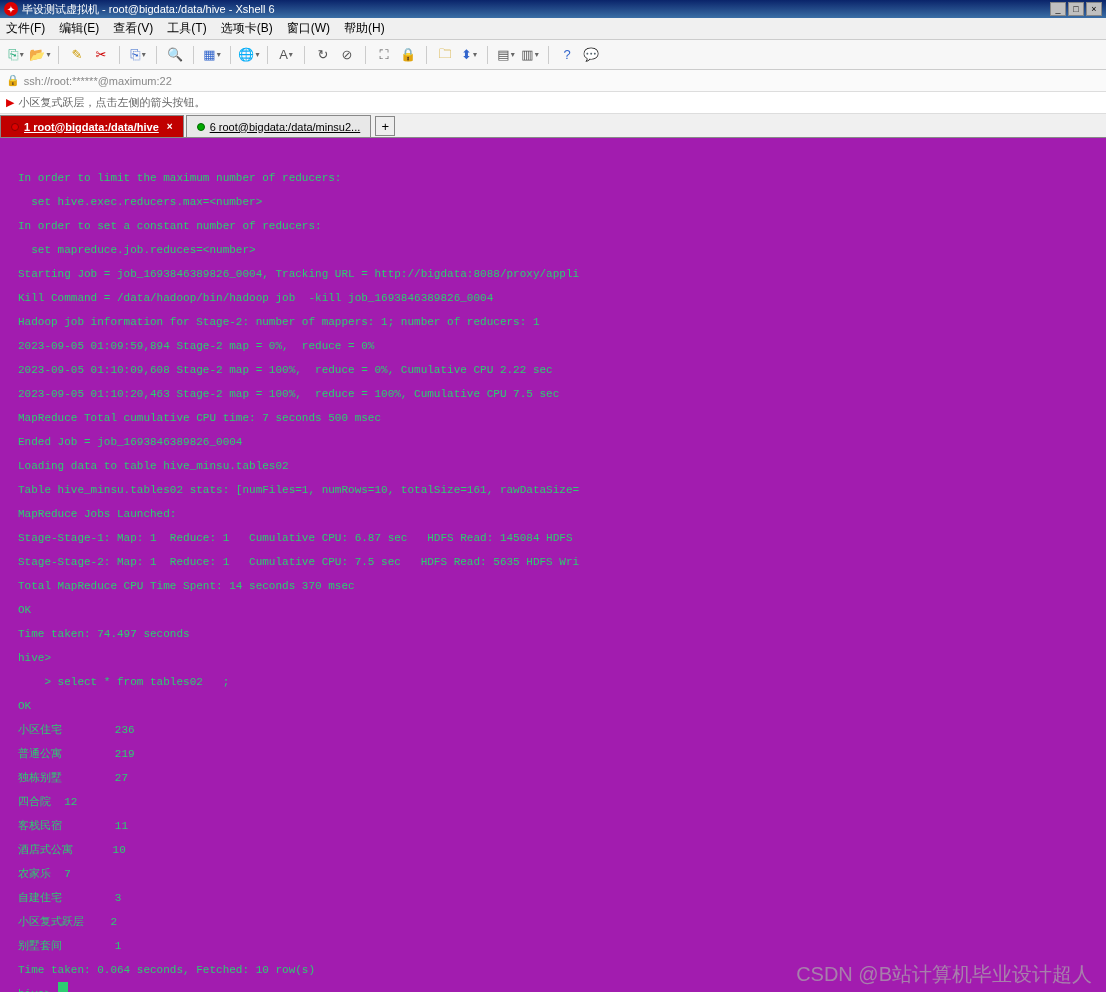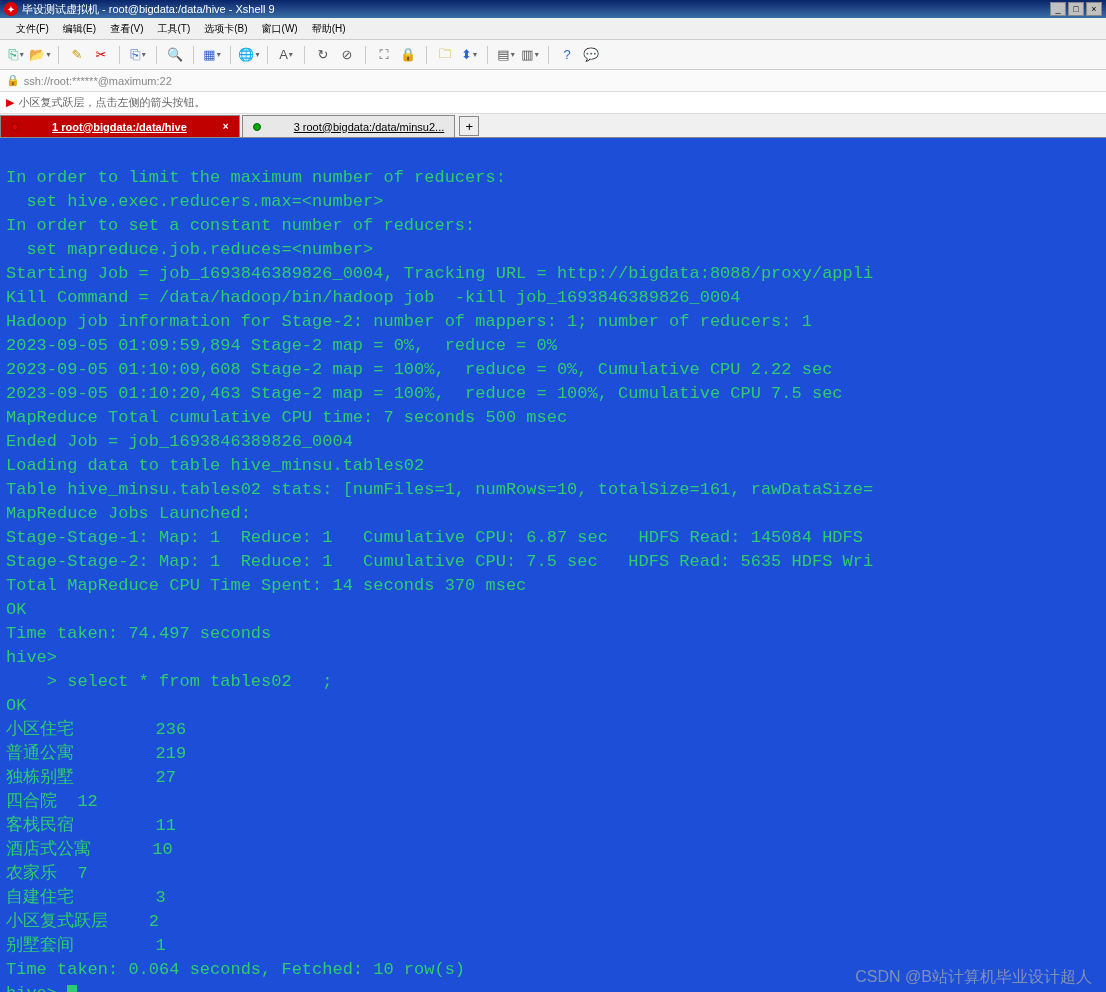--- a/index.html
+++ b/index.html
@@ -43,22 +43,22 @@
   justify-content: center;
   font-size: 9px;
   color: #000;
 }
 .menubar {
   background: #f0f0f0;
   border-bottom: 1px solid #ccc;
   height: 22px;
   display: flex;
   align-items: center;
-  padding: 0 16px;
-  font-size: 10px;
+  padding: 0 6px;
+  font-size: 12px;
 }
 .menubar span { margin-right: 14px; }
 .toolbar {
   background: #f7f7f7;
   border-bottom: 1px solid #ccc;
   height: 30px;
   display: flex;
   align-items: center;
   padding: 0 6px;
   gap: 4px;
@@ -117,21 +117,20 @@
   height: 22px;
   padding: 0 10px;
   display: flex;
   align-items: center;
   font-size: 11px;
   border: 1px solid #888;
   border-bottom: none;
   background: #e8e8e8;
   margin-right: 2px;
   cursor: pointer;
-  gap: 28px;
 }
 .tab.active {
   background: #c00000;
   color: #fff;
   font-weight: bold;
 }
 .tab .dot {
   width: 8px; height: 8px;
   border-radius: 50%;
   margin-right: 5px;
@@ -146,56 +145,56 @@
   background: #eee;
   display: flex;
   align-items: center;
   justify-content: center;
   margin-left: 2px;
   margin-bottom: 1px;
   cursor: pointer;
   font-size: 13px;
 }
 .terminal {
-  background: #1d4ed8;
+  background: #a21caf;
   color: #2ecc71;
   font-family: "Consolas", "Courier New", monospace;
-  font-size: 17px;
+  font-size: 11px;
   line-height: 24px;
-  padding: 4px 6px;
+  padding: 4px 18px;
   white-space: pre;
   overflow: hidden;
   height: calc(992px - 18px - 22px - 30px - 22px - 22px - 24px);
   position: relative;
 }
 .terminal .row { white-space: pre; }
 .cursor {
   display: inline-block;
   width: 10px;
   height: 18px;
   background: #2ecc71;
   vertical-align: text-bottom;
 }
 .watermark {
   position: absolute;
   right: 14px;
   bottom: 4px;
   color: #aaa;
-  font-size: 16px;
+  font-size: 20px;
   font-family: "Microsoft YaHei", sans-serif;
   opacity: 0.7;
   pointer-events: none;
 }
 </style>
 </head>
 <body>
 
 <div class="titlebar">
   <span class="app-icon">✦</span>
-  <span>毕设测试虚拟机 - root@bigdata:/data/hive - Xshell 9</span>
+  <span>毕设测试虚拟机 - root@bigdata:/data/hive - Xshell 6</span>
   <span class="spacer"></span>
   <span class="winbtn">_</span>
   <span class="winbtn">□</span>
   <span class="winbtn">×</span>
 </div>
 
 <div class="menubar">
   <span>文件(F)</span>
   <span>编辑(E)</span>
   <span>查看(V)</span>
@@ -249,21 +248,21 @@
 </div>
 
 <div class="tabbar">
   <div class="tab active">
     <span class="dot red"></span>
     <span class="label">1 root@bigdata:/data/hive</span>
     <span class="close">×</span>
   </div>
   <div class="tab">
     <span class="dot green"></span>
-    <span class="label">3 root@bigdata:/data/minsu2...</span>
+    <span class="label">6 root@bigdata:/data/minsu2...</span>
   </div>
   <div class="tab-add">
     <span>+</span>
   </div>
 </div>
 
 <div class="terminal" id="terminal">
 <div class="row">In order to limit the maximum number of reducers:</div><div class="row">  set hive.exec.reducers.max=&lt;number&gt;</div><div class="row">In order to set a constant number of reducers:</div><div class="row">  set mapreduce.job.reduces=&lt;number&gt;</div><div class="row">Starting Job = job_1693846389826_0004, Tracking URL = http://bigdata:8088/proxy/appli</div><div class="row">Kill Command = /data/hadoop/bin/hadoop job  -kill job_1693846389826_0004</div><div class="row">Hadoop job information for Stage-2: number of mappers: 1; number of reducers: 1</div><div class="row">2023-09-05 01:09:59,894 Stage-2 map = 0%,  reduce = 0%</div><div class="row">2023-09-05 01:10:09,608 Stage-2 map = 100%,  reduce = 0%, Cumulative CPU 2.22 sec</div><div class="row">2023-09-05 01:10:20,463 Stage-2 map = 100%,  reduce = 100%, Cumulative CPU 7.5 sec</div><div class="row">MapReduce Total cumulative CPU time: 7 seconds 500 msec</div><div class="row">Ended Job = job_1693846389826_0004</div><div class="row">Loading data to table hive_minsu.tables02</div><div class="row">Table hive_minsu.tables02 stats: [numFiles=1, numRows=10, totalSize=161, rawDataSize=</div><div class="row">MapReduce Jobs Launched:</div><div class="row">Stage-Stage-1: Map: 1  Reduce: 1   Cumulative CPU: 6.87 sec   HDFS Read: 145084 HDFS </div><div class="row">Stage-Stage-2: Map: 1  Reduce: 1   Cumulative CPU: 7.5 sec   HDFS Read: 5635 HDFS Wri</div><div class="row">Total MapReduce CPU Time Spent: 14 seconds 370 msec</div><div class="row">OK</div><div class="row">Time taken: 74.497 seconds</div><div class="row">hive&gt; </div><div class="row">    &gt; select * from tables02   ;</div><div class="row">OK</div><div class="row">小区住宅        236</div><div class="row">普通公寓        219</div><div class="row">独栋别墅        27</div><div class="row">四合院  12</div><div class="row">客栈民宿        11</div><div class="row">酒店式公寓      10</div><div class="row">农家乐  7</div><div class="row">自建住宅        3</div><div class="row">小区复式跃层    2</div><div class="row">别墅套间        1</div><div class="row">Time taken: 0.064 seconds, Fetched: 10 row(s)</div><div class="row">hive&gt; <span class="cursor"></span></div></div>
 
 <div class="watermark">CSDN @B站计算机毕业设计超人</div>

